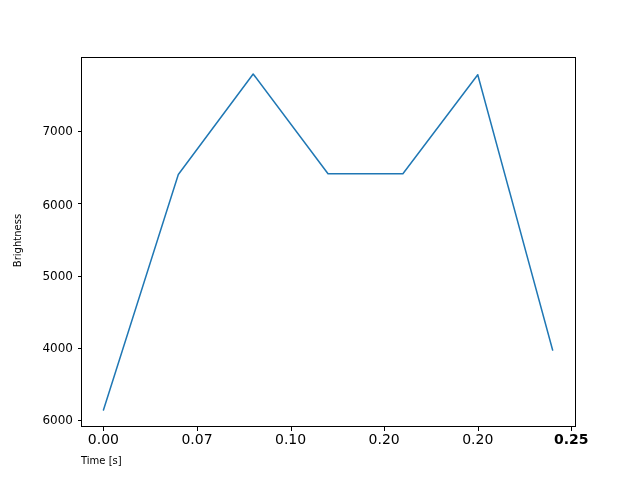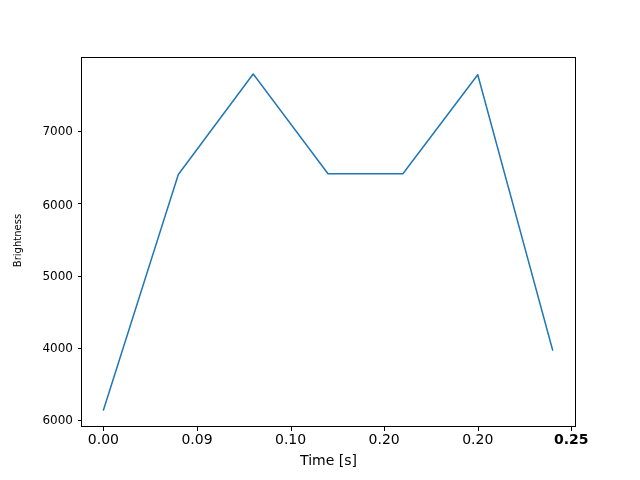--- a/index.html
+++ b/index.html
@@ -76,22 +76,22 @@
     position: absolute;
     width: 1px;
     height: 3.5px;
     background: #000000;
   }
   .xlabel {
     position: absolute;
     left: 81px;
     top: 455px;
     width: 495px;
-    text-align: center;
-    font-size: 14px;
+    text-align: left;
+    font-size: 10px;
     line-height: 11px;
     color: #000000;
   }
   .ylabel {
     position: absolute;
     left: -63px;
     top: 235px;
     width: 160px;
     text-align: center;
     font-size: 10px;
@@ -121,21 +121,21 @@
       <div class="ytick-label" style="left: 13px; top: 270.604px;">5000</div>
       <div class="tick-mark-y" style="left: 77.5px; top: 275.604px;"></div>
       <div class="ytick-label" style="left: 13px; top: 200px;">6000</div>
       <div class="tick-mark-y" style="left: 77.5px; top: 203.338px;"></div>
       <div class="ytick-label" style="left: 13px; top: 126.072px;">7000</div>
       <div class="tick-mark-y" style="left: 77.5px; top: 131.072px;"></div>
     </div>
   <div id="xtick-container">
       <div class="xtick-label" style="left: 73.4575px; top: 434px;">0.00</div>
       <div class="tick-mark-x" style="left: 103.457px; top: 427px;"></div>
-      <div class="xtick-label" style="left: 167.03px; top: 434px;">0.09</div>
+      <div class="xtick-label" style="left: 167.03px; top: 434px;">0.07</div>
       <div class="tick-mark-x" style="left: 197.03px; top: 427px;"></div>
       <div class="xtick-label" style="left: 260.603px; top: 434px;">0.10</div>
       <div class="tick-mark-x" style="left: 290.603px; top: 427px;"></div>
       <div class="xtick-label" style="left: 354.176px; top: 434px;">0.20</div>
       <div class="tick-mark-x" style="left: 384.176px; top: 427px;"></div>
       <div class="xtick-label" style="left: 447.749px; top: 434px;">0.20</div>
       <div class="tick-mark-x" style="left: 477.749px; top: 427px;"></div>
       <div class="xtick-label" style="left: 541.321px; top: 434px; font-weight: bold;">0.25</div>
       <div class="tick-mark-x" style="left: 571.321px; top: 427px;"></div>
     </div>

